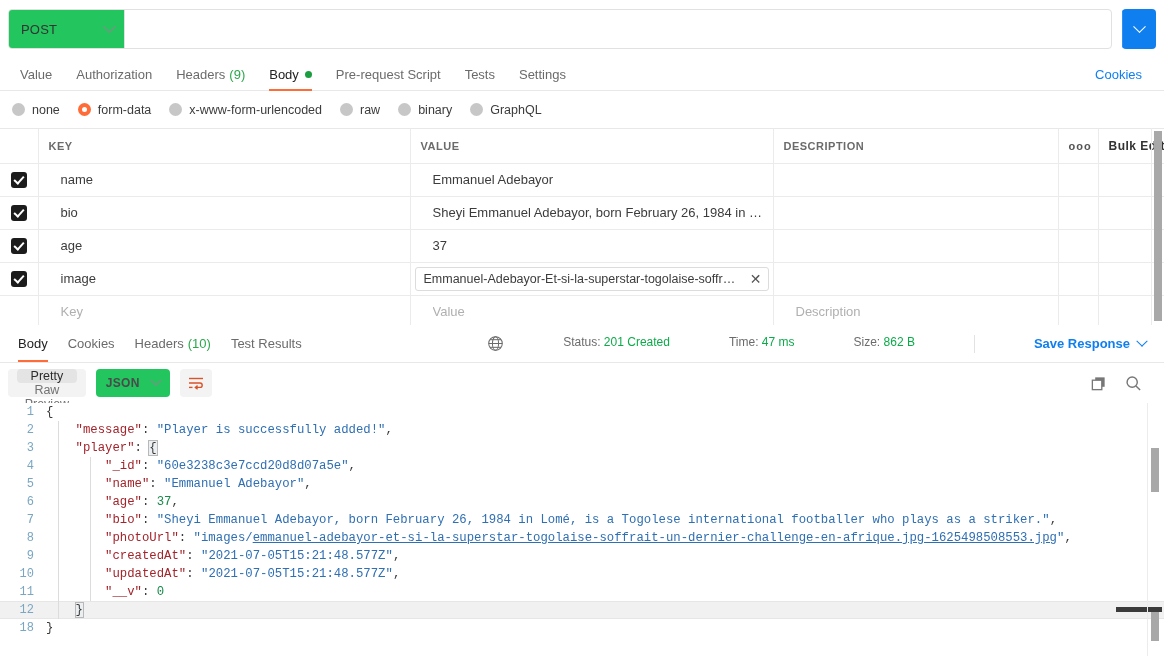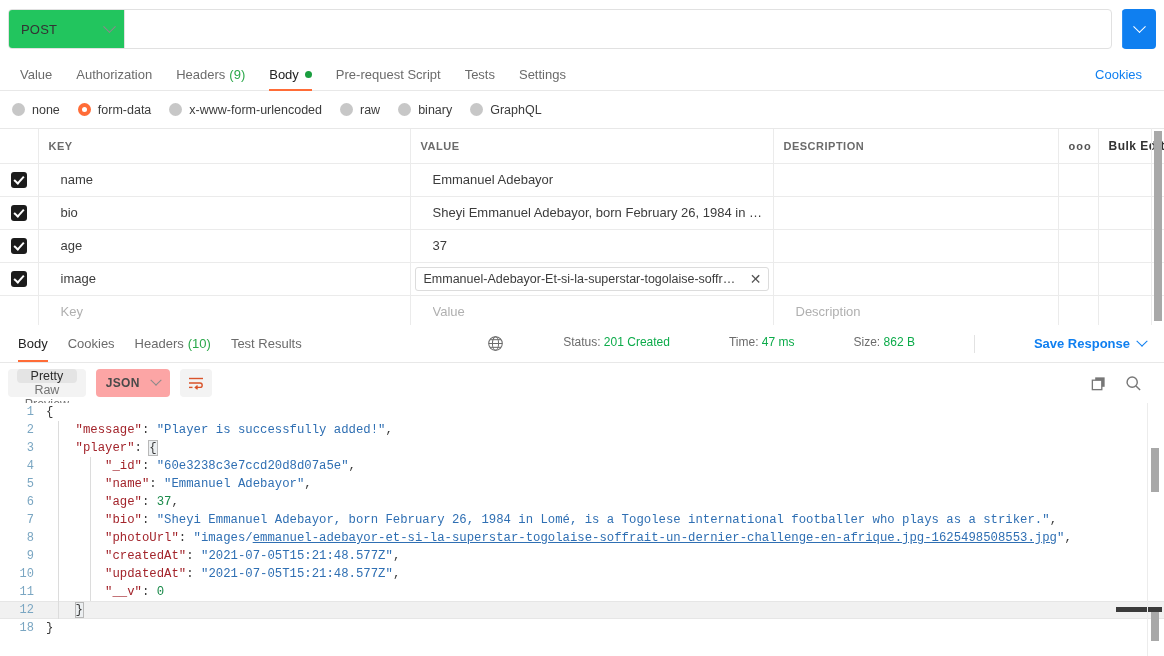--- a/index.html
+++ b/index.html
@@ -154,21 +154,21 @@
     position: absolute; left: 0; top: 363px; width: 1164px; height: 40px;
     display: flex; align-items: center; padding: 0 8px;
   }
   .seg { display: flex; align-items: center; background: #f3f3f3; border-radius: 4px; height: 28px; flex-direction: column; }
   .seg-item {
     font-size: 12.5px; color: #737373; padding: 0 14px; height: 28px;
     display: flex; align-items: center; cursor: pointer; border-radius: 4px;
   }
   .seg-item.active { background: #e4e4e4; color: #2b2b2b; }
   .fmt-select {
-    display: flex; align-items: center; background: #fca5a5; border-radius: 4px; height: 28px;
+    display: flex; align-items: center; background: #22c55e; border-radius: 4px; height: 28px;
     padding: 0 10px; margin-left: 10px; cursor: pointer;
   }
   .fmt-select .f-label { font-size: 12px; color: #4a4a4a; font-weight: bold; letter-spacing:.3px; }
   .fmt-select .chev { margin-left: 12px; width:8px; height:8px; }
   .wrap-btn {
     width: 32px; height: 28px; background: #f3f3f3; border-radius: 4px; margin-left: 10px;
     display: flex; align-items: center; justify-content: center; cursor: pointer;
   }
   .right-icons { margin-left: auto; display: flex; align-items: center; padding-right: 14px; gap: 18px; }
   .icon-btn { cursor: pointer; display:flex; align-items:center; }

